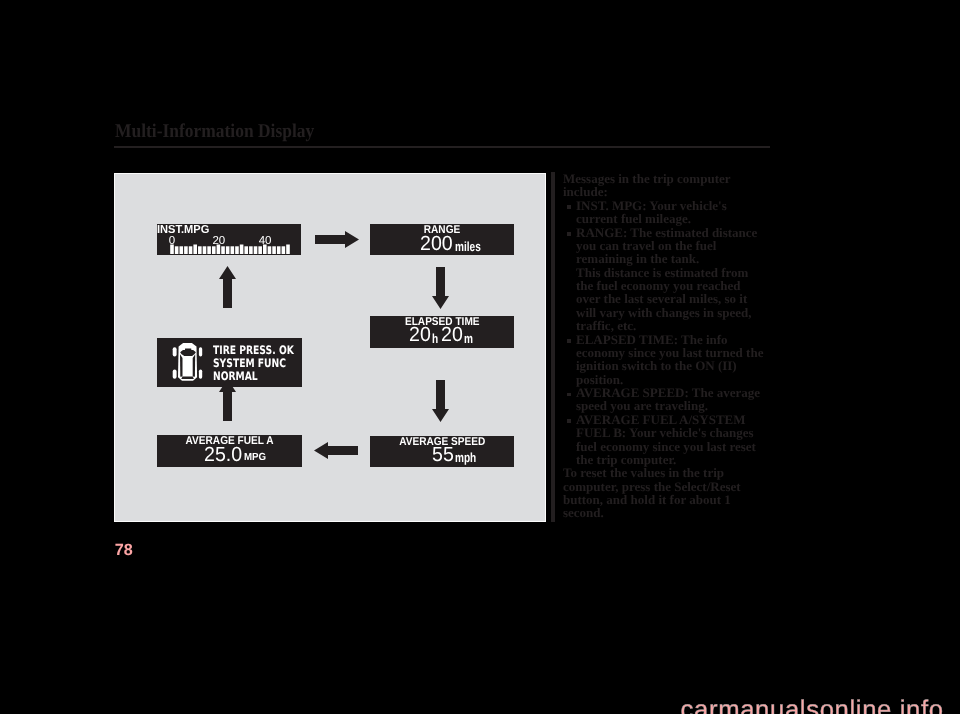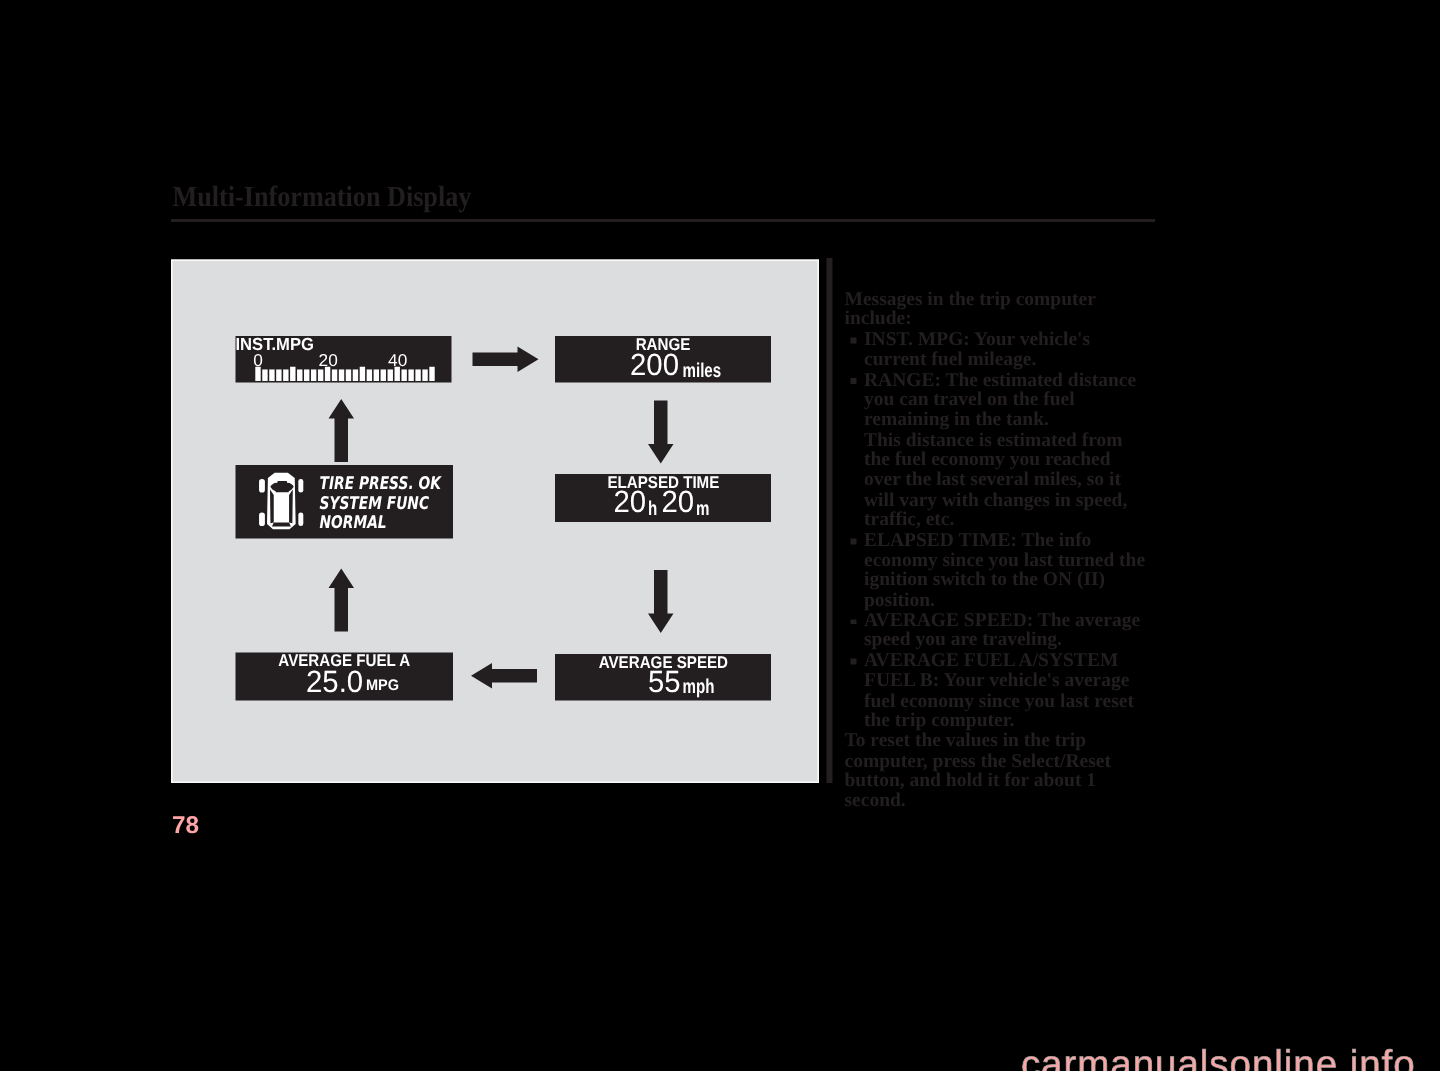--- a/index.html
+++ b/index.html
@@ -24,21 +24,21 @@
             transform:scaleX(0.89);}
   .lcd .val{position:absolute;left:0;right:0;height:0;}
   .lcd .val > span{position:absolute;display:block;white-space:nowrap;
             transform-origin:left top;line-height:1;top:0;}
   .lcd .num{font-size:20.5px;transform:scaleX(0.955);}
   .lcd .unit{font-weight:bold;font-size:13.25px;transform:scaleX(0.76);}
   .lcd .unitU{font-weight:bold;font-size:10.3px;transform:scaleX(0.94);}
 
   #lcd-inst {left:157px; top:224px; width:144px; height:31px;}
   #lcd-range{left:369.5px; top:224px; width:144px; height:31px;}
-  #lcd-tire {left:157px; top:310px; width:145px; height:48.6px;font-style:italic;}
+  #lcd-tire {left:157px; top:338px; width:145px; height:48.6px;}
   #lcd-elaps{left:369.5px; top:316px; width:144.5px; height:31.5px;}
   #lcd-fuel {left:157px; top:435px; width:145px; height:31.8px;}
   #lcd-speed{left:369.5px; top:435.6px; width:144.5px; height:31.2px;}
 
   
   #lcd-range .cap{top:1.1px;}
   #lcd-range .val{top:9.55px;}
   #lcd-range .num{left:50.0px;}
   #lcd-range .unit{left:85.4px;top:6.13px;}
 
@@ -55,21 +55,21 @@
   #lcd-fuel  .unitU{left:87.4px;top:8.63px;}
 
   #lcd-speed .cap{top:1.2px;}
   #lcd-speed .val{top:9.65px;}
   #lcd-speed .num{left:62.0px;}
   #lcd-speed .unit{left:85.8px;top:6.13px;}
 
   
   .textcol{position:absolute;left:563px;top:172px;width:215px;
            font-family:"Liberation Serif",serif;font-weight:bold;font-size:13px;
-           line-height:13.38px;color:#231f20;margin-top:20px;}
+           line-height:13.38px;color:#231f20;}
   .textcol .ln{white-space:nowrap;}
   .textcol .bl{position:relative;padding-left:13px;}
   .textcol .bl .bul{position:absolute;left:4.2px;top:6.6px;width:3.8px;height:3.8px;
            background:#231f20;}
 
   .watermark{position:absolute;left:680.6px;top:698px;color:#fca5a5;
              font-family:"Liberation Sans",sans-serif;font-size:25.7px;
              letter-spacing:0.63px;line-height:25.7px;white-space:nowrap;
              -webkit-text-stroke:0.45px #a5a5a5;}
   .pagenum{position:absolute;left:114.7px;top:542.0px;color:#fca5a5;
@@ -259,21 +259,21 @@
         <div class="ln" data-name="text-line">position.</div>
       </div>
       <div class="bl" data-name="body-bullet">
         <span class="bul" data-name="bullet-marker"></span>
         <div class="ln" data-name="text-line">AVERAGE SPEED: The average</div>
         <div class="ln" data-name="text-line">speed you are traveling.</div>
       </div>
       <div class="bl" data-name="body-bullet">
         <span class="bul" data-name="bullet-marker"></span>
         <div class="ln" data-name="text-line">AVERAGE FUEL A/SYSTEM</div>
-        <div class="ln" data-name="text-line">FUEL B: Your vehicle's average</div>
+        <div class="ln" data-name="text-line">FUEL B: Your vehicle's changes</div>
         <div class="ln" data-name="text-line">fuel economy since you last reset</div>
         <div class="ln" data-name="text-line">the trip computer.</div>
       </div>
       <div class="pg" data-name="body-paragraph">
         <div class="ln" data-name="text-line">To reset the values in the trip</div>
         <div class="ln" data-name="text-line">computer, press the Select/Reset</div>
         <div class="ln" data-name="text-line">button, and hold it for about 1</div>
         <div class="ln" data-name="text-line">second.</div>
       </div>
     </div>

